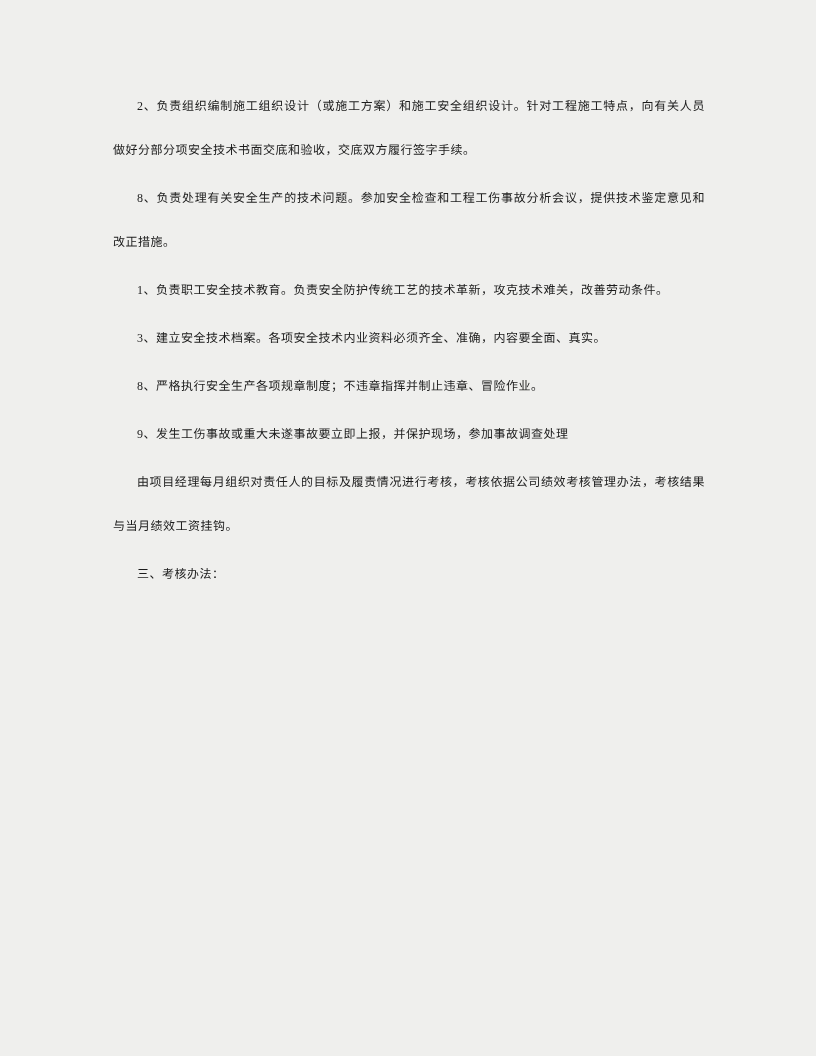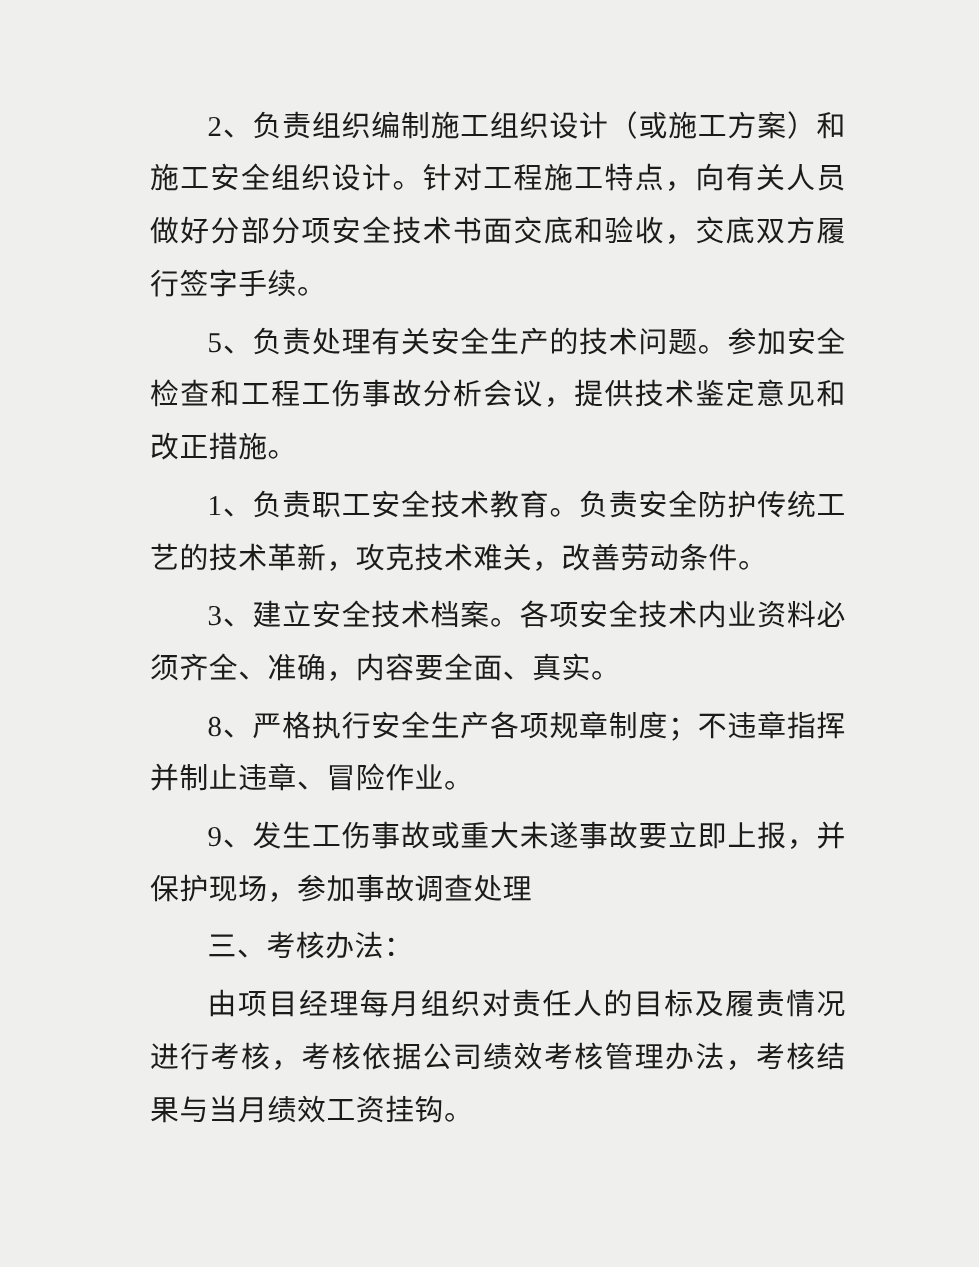--- a/index.html
+++ b/index.html
@@ -14,34 +14,34 @@
     font-family: "Liberation Serif", "DejaVu Serif", serif;
   }
   .doc-page {
     box-sizing: border-box;
     width: 816px;
     height: 1056px;
     padding: 84px 111px 0 113px;
     color: #1b1b1b;
   }
   .doc-page p {
-    margin: 0 0 4px 12px;
-    font-size: 24px;
+    margin: 0 0 4px 0;
+    font-size: 12px;
     line-height: 44px;
     text-align: justify;
     text-indent: 2em;
     letter-spacing: 0.5px;
     word-break: break-all;
   }
 </style>
 </head>
 <body>
 
 <div class="doc-page">
   <p>2、负责组织编制施工组织设计（或施工方案）和施工安全组织设计。针对工程施工特点，向有关人员做好分部分项安全技术书面交底和验收，交底双方履行签字手续。</p>
-  <p>5、负责处理有关安全生产的技术问题。参加安全检查和工程工伤事故分析会议，提供技术鉴定意见和改正措施。</p>
+  <p>8、负责处理有关安全生产的技术问题。参加安全检查和工程工伤事故分析会议，提供技术鉴定意见和改正措施。</p>
   <p>1、负责职工安全技术教育。负责安全防护传统工艺的技术革新，攻克技术难关，改善劳动条件。</p>
   <p>3、建立安全技术档案。各项安全技术内业资料必须齐全、准确，内容要全面、真实。</p>
   <p>8、严格执行安全生产各项规章制度；不违章指挥并制止违章、冒险作业。</p>
   <p>9、发生工伤事故或重大未遂事故要立即上报，并保护现场，参加事故调查处理</p>
+  <p>由项目经理每月组织对责任人的目标及履责情况进行考核，考核依据公司绩效考核管理办法，考核结果与当月绩效工资挂钩。</p>
   <p>三、考核办法：</p>
-  <p>由项目经理每月组织对责任人的目标及履责情况进行考核，考核依据公司绩效考核管理办法，考核结果与当月绩效工资挂钩。</p>
 </div>
 
 </body></html>

